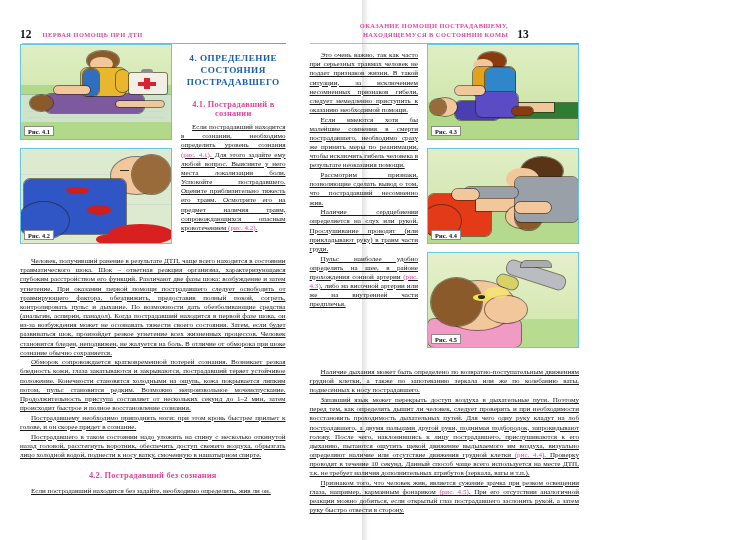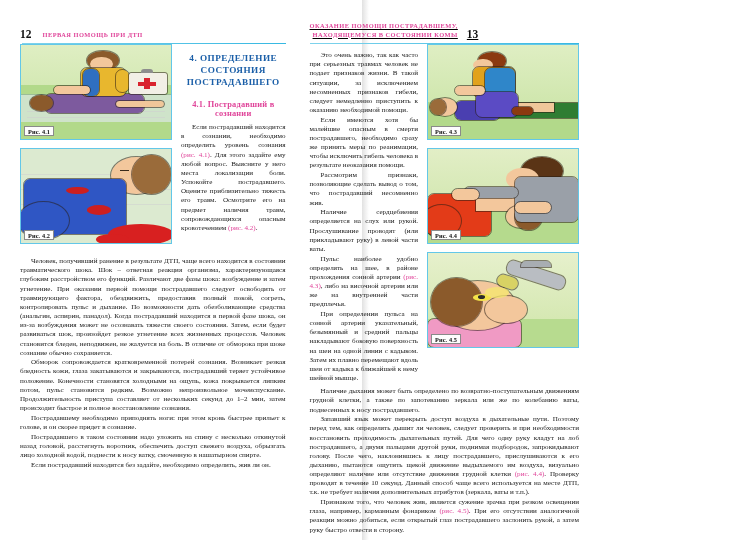--- a/index.html
+++ b/index.html
@@ -18,21 +18,21 @@
   .page-left  { width:366px; padding:14px 12px 8px 20px; }
   .page-right { width:365px; padding:14px 14px 8px 12px; }
   .gutter-shadow {
     position:absolute; left:362px; top:0; width:10px; height:540px;
     background:linear-gradient(to right, rgba(120,120,120,0.22), rgba(255,255,255,0) 70%);
     pointer-events:none;
   }
 
   
   .runhead { display:flex; align-items:flex-end; height:26px; }
-  .runhead.right { justify-content:flex-start;text-decoration:underline; }
+  .runhead.right { justify-content:center; }
   .folio {
     font-family:"Liberation Serif", serif;
     font-weight:bold; font-size:11.5px; color:#111; letter-spacing:0;
   }
   .runtitle {
     color:#e0459a; font-size:6.4px; font-weight:bold;
     letter-spacing:0.45px; line-height:8.5px;
     font-family:"Liberation Serif", serif;
   }
   .runhead.left .runtitle { margin-left:11px; padding-bottom:1px; }
@@ -53,36 +53,36 @@
   h2.sub {
     color:#e0459a; font-size:8.4px; font-weight:bold; text-align:center;
     margin:12px 0 5px 0; letter-spacing:0.2px;
     font-family:"Liberation Serif", serif;
   }
   h2.sub.wide { margin:11px 0 7px 0; }
 
   
   p.t {
     font-size:7.1px; line-height:9.15px; text-align:justify;
-    text-indent:11px; margin:0; color:#1a1a1a; hyphens:auto;
+    text-indent:11px; margin:0; color:#1a1a1a; hyphens:auto;text-decoration:underline;
   }
   p.t + p.t { margin-top:0.5px; }
   .ref { color:#e0459a; }
 
   
   .lp-top { display:flex; gap:9px; }
   .lp-figs { width:152px; flex:0 0 152px; }
   .lp-col  { flex:1 1 auto; }
   .lp-wide { margin-top:5px; }
 
   
   .rp-top { display:flex; gap:9px; }
   .rp-col { flex:1 1 auto; }
   .rp-figs { width:152px; flex:0 0 152px; }
-  .rp-wide { margin-top:4px; }
+  .rp-wide { margin-top:12px; }
 
   
   .fig {
     position:relative; border:1.1px solid #63c7e8; overflow:hidden;
     background:#cfe6a9; margin-bottom:8px;
   }
   .fig .scene { position:relative; width:100%; height:100%; overflow:hidden; }
   .fig .caption {
     position:absolute; left:3px; bottom:3px;
     background:#fdfdfd; border:1px solid #8a8a8a;
@@ -186,44 +186,44 @@
       </div>
 
     </div>
 
     <div class="lp-wide">
       <p class="t">Человек, получивший ранение в результате ДТП, чаще всего находится в состоянии травматического шока. Шок – ответная реакция организма, характеризующаяся глубоким расстройством его функций. Различают две фазы шока: возбуждение и затем угнетение. При оказании первой помощи пострадавшего следует освободить от травмирующего фактора, обездвижить, предоставив полный покой, согреть, контролировать пульс и дыхание. По возможности дать обезболивающие средства (анальгин, аспирин, панадол). Когда пострадавший находится в первой фазе шока, он из-за возбуждения может не осознавать тяжести своего состояния. Затем, если будет развиваться шок, произойдет резкое угнетение всех жизненных процессов. Человек становится бледен, неподвижен, не жалуется на боль. В отличие от обморока при шоке сознание обычно сохраняется.</p>
       <p class="t">Обморок сопровождается кратковременной потерей сознания. Возникает резкая бледность кожи, глаза закатываются и закрываются, пострадавший теряет устойчивое положение. Конечности становятся холодными на ощупь, кожа покрывается липким потом, пульс становится редким. Возможно непроизвольное мочеиспускание. Продолжительность приступа составляет от нескольких секунд до 1–2 мин, затем происходит быстрое и полное восстановление сознания.</p>
       <p class="t">Пострадавшему необходимо приподнять ноги: при этом кровь быстрее прильет к голове, и он скорее придет в сознание.</p>
       <p class="t">Пострадавшего в таком состоянии надо уложить на спину с несколько откинутой назад головой, расстегнуть воротник, обеспечить доступ свежего воздуха, обрызгать лицо холодной водой, поднести к носу ватку, смоченную в нашатырном спирте.</p>
 
+      <h2 class="sub wide">4.2. Пострадавший без сознания</h2>
       <p class="t">Если пострадавший находится без задайте, необходимо определить, жив ли он.</p>
     </div>
 
   </div>
 
   <div class="gutter-shadow"></div>
 
   <div class="page page-right">
 
     <div class="runhead right">
       <span class="runtitle"><span>ОКАЗАНИЕ ПОМОЩИ ПОСТРАДАВШЕМУ,</span><br><span>НАХОДЯЩЕМУСЯ В СОСТОЯНИИ КОМЫ</span></span>
       <span class="folio">13</span>
     </div>
     <div class="rule"></div>
 
     <div class="rp-top">
 
       <div class="rp-col">
         <p class="t" style="margin-top:7px;">Это очень важно, так как часто при серьезных травмах человек не подает признаков жизни. В такой ситуации, за исключением несомненных признаков гибели, следует немедленно приступить к оказанию необходимой помощи.</p>
-        <p class="t">Если имеются хотя бы малейшие опасным в смерти пострадавшего, необходимо сразу же принять меры по реанимации, чтобы исключить гибель человека в результате неоказания помощи.</p>
+        <p class="t">Если имеются хотя бы малейшие сомнения в смерти пострадавшего, необходимо сразу же принять меры по реанимации, чтобы исключить гибель человека в результате неоказания помощи.</p>
         <p class="t">Рассмотрим признаки, позволяющие сделать вывод о том, что пострадавший несомненно жив.</p>
-        <p class="t">Наличие сердцебиения определяется на слух или рукой. Прослушивание проводят (или прикладывают руку) в левой части ваты.</p>
+        <p class="t">Наличие сердцебиения определяется на слух или рукой. Прослушивание проводят (или прикладывают руку) в травм части груди.</p>
         <p class="t"><span>Пульс наиболее удобно определять на шее, в районе прохождения сонной артерии </span><span class="ref">(рис. 4.3)</span><span>, либо на височной артерии или же на внутренней части предплечья.</span></p>
-        <p class="t">При определении пульса на сонной артерии указательный, безымянный и средний пальцы накладывают боковую поверхность на шеи на одной линии с кадыком. Затем их плавно перемещают вдоль шеи от кадыка к ближайшей к нему шейной мышце.</p>
       </div>
 
       <div class="rp-figs">
 
         <div class="fig f43">
           <div class="scene">
             <div class="sky"></div>
             <div class="grass" style="height:40%;background:#b2d98a;"></div>
 
             <div class="rect outline" style="left:24%;top:62%;width:76%;height:16%;background:#2f7d32;"></div>

